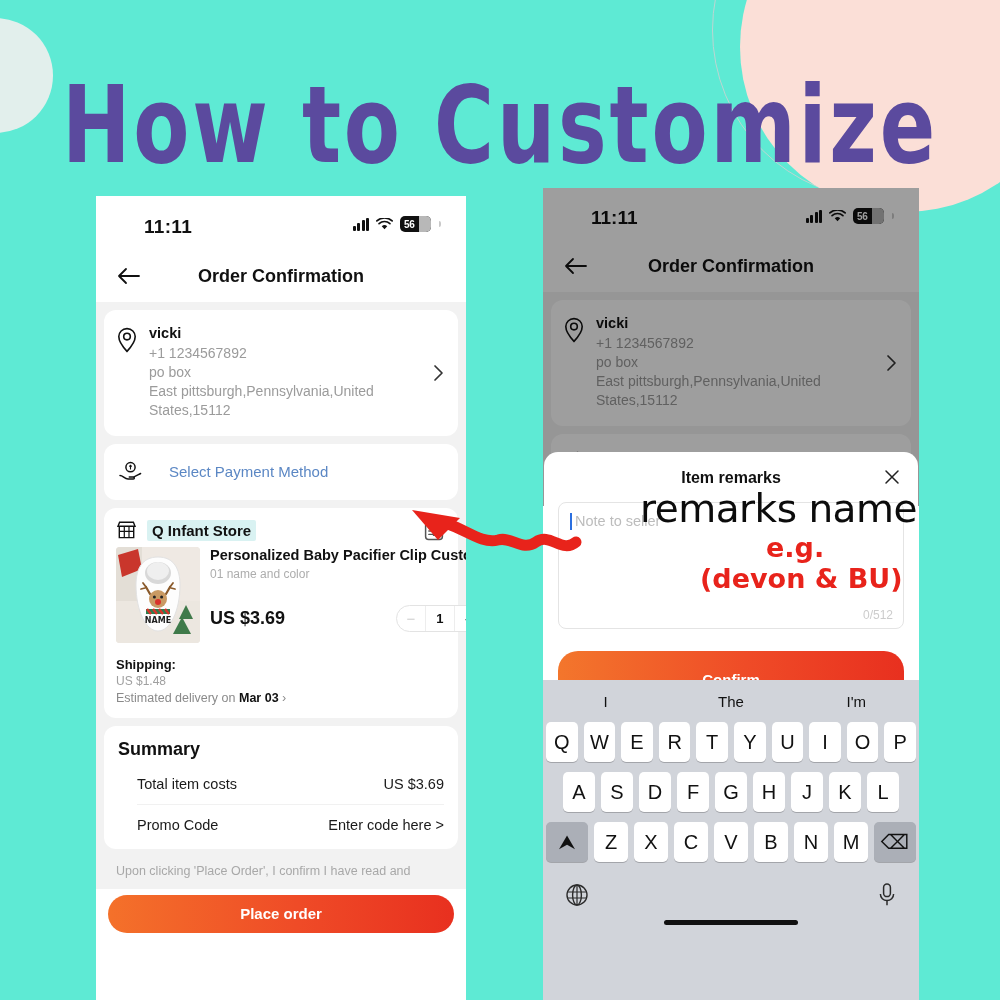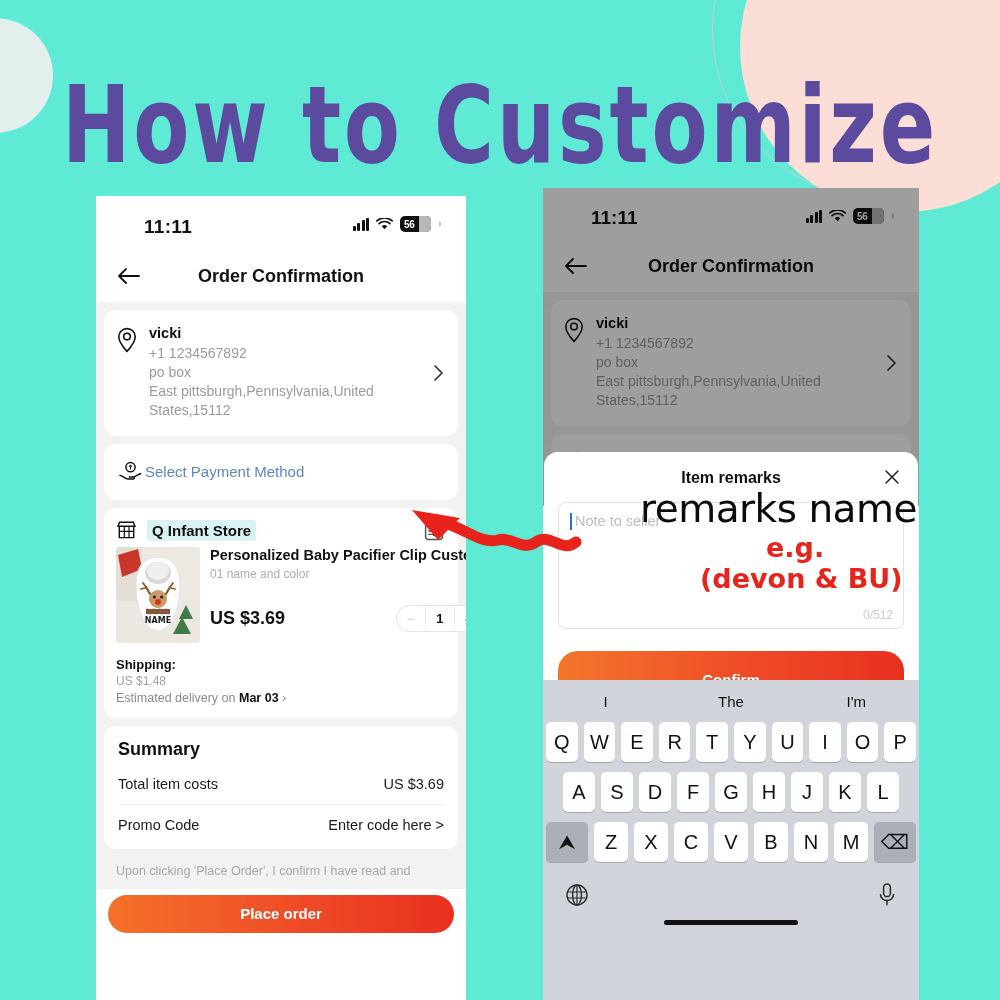--- a/index.html
+++ b/index.html
@@ -97,21 +97,21 @@
   .card { background: #fff; border-radius: 12px; margin-bottom: 8px; }
 
   .addr { display: flex; align-items: flex-start; padding: 15px 14px 16px 12px; position: relative; }
   .addr .pin { width: 22px; flex: 0 0 22px; margin-top: 2px; }
   .addr .info { margin-left: 11px; flex: 1; }
   .addr .name { font-size: 14.5px; font-weight: 700; color: #111; margin-bottom: 3px; }
   .addr .line { font-size: 14px; color: #9b9b9b; line-height: 1.35; }
   .chev-r { position: absolute; right: 14px; top: 50%; transform: translateY(-50%); }
 
   .pay { display: flex; align-items: center; padding: 17px 14px; }
-  .pay .label { font-size: 15px; color: #5b87c4; margin-left: 2px; }
+  .pay .label { font-size: 15px; color: #5b87c4; margin-left: 26px; }
 
   .store-row { display: flex; align-items: center; padding: 12px 12px 6px 12px; position: relative; }
   .store-name {
     font-size: 15px; font-weight: 700; color: #111; margin-left: 10px;
     background: #d9f2f2; padding: 2px 5px; border-radius: 2px;
   }
   .edit-icon { position: absolute; right: 14px; top: 13px; }
 
   .prod { display: flex; padding: 0 12px 6px 12px; }
   .prod .thumb {
@@ -140,21 +140,21 @@
   .ship { display: flex; align-items: flex-start; justify-content: space-between; padding: 8px 12px 13px 12px; flex-direction: column; }
   .ship .sl { font-size: 13px; font-weight: 700; color: #111; }
   .ship .sv { font-size: 12px; color: #a0a0a0; margin-top: 2px; }
   .ship .sr { font-size: 12.5px; color: #8a8a8a; padding-top: 3px; }
   .ship .sr b { color: #111; font-weight: 700; }
 
   .summary { padding: 13px 14px 4px 14px; }
   .summary h4 { font-size: 18px; font-weight: 700; color: #111; margin-bottom: 4px; }
   .srow {
     display: flex; justify-content: space-between; align-items: center;
-    padding: 12px 0; border-bottom: 1px solid #f1f1f1; font-size: 14.5px; color: #1a1a1a;
+    padding: 12px 0; border-bottom: 1px solid #f1f1f1; font-size: 14.5px; color: #1a1a1a; margin-left: 19px;
   }
   .srow:last-child { border-bottom: none; }
   .srow .v { font-weight: 400; }
   .disclaimer { font-size: 12.5px; color: #a8a8a8; padding: 6px 14px 10px 12px; line-height: 1.3; }
 
   .lp-foot { background: #fff; padding: 6px 12px 12px 12px; }
   .totalrow { display: flex; justify-content: space-between; align-items: center; padding: 4px 0 12px 0; }
   .totalrow .tl { font-size: 17px; font-weight: 700; color: #111; }
   .totalrow .tv { font-size: 17px; font-weight: 700; color: #111; }
   .cta {

